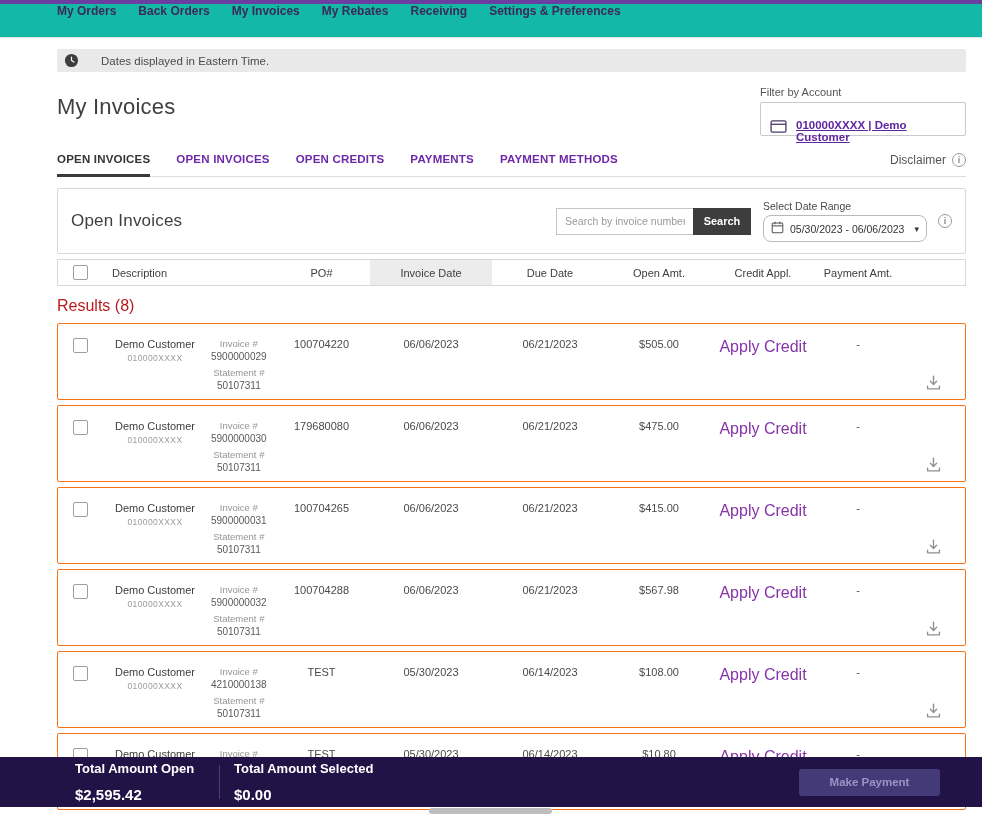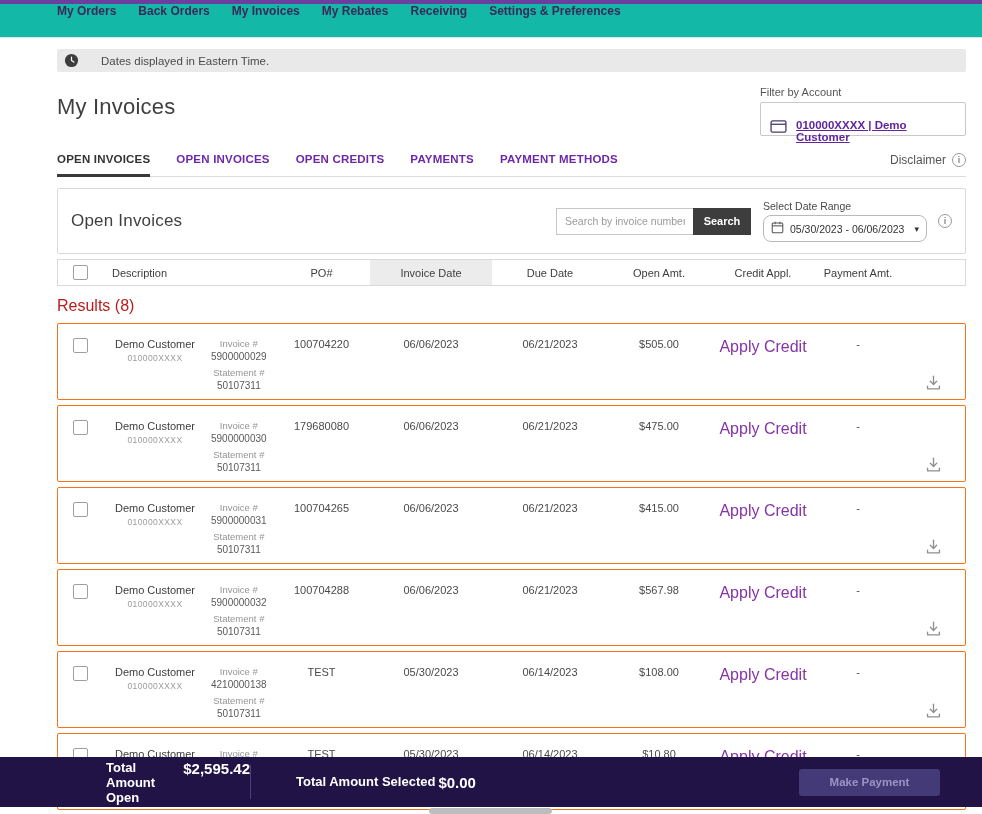--- a/index.html
+++ b/index.html
@@ -105,21 +105,21 @@
   .inv { margin-left: 8px; }
   .inv .lbl { font-size: 9.5px; color: #949494; }
   .inv .val { font-size: 10px; color: #5a5a5a; margin: 2px 0 5px; }
   .apply-credit { font-size: 16px; color: #8633a8; cursor: pointer; }
   .dl-icon { position: absolute; right: 22px; bottom: 7px; display: flex; cursor: pointer; }
 
   .footer {
     position: absolute; left: 0; top: 757px; width: 982px; height: 50px;
     background: #221347; display: flex; align-items: center; padding-left: 75px; color: #fff;
   }
-  .total-block { display: flex; flex-direction: row; gap: 3px; margin-left: 31px; }
+  .total-block { display: flex; flex-direction: column; gap: 10px; }
   .total-block.first { width: 144px; }
   .total-label { font-size: 13px; font-weight: 700; }
   .total-value { font-size: 15px; font-weight: 700; }
   .v-sep { width: 1px; height: 34px; background: #4b3f7a; margin-right: 14px; }
   .make-payment {
     margin-left: auto; margin-right: 42px; width: 141px; height: 27px;
     background: #453a78; color: #9b94c4; border: none; border-radius: 3px;
     font-size: 11.5px; font-weight: 700; font-family: inherit; cursor: pointer;
   }
   .scroll-thumb {

